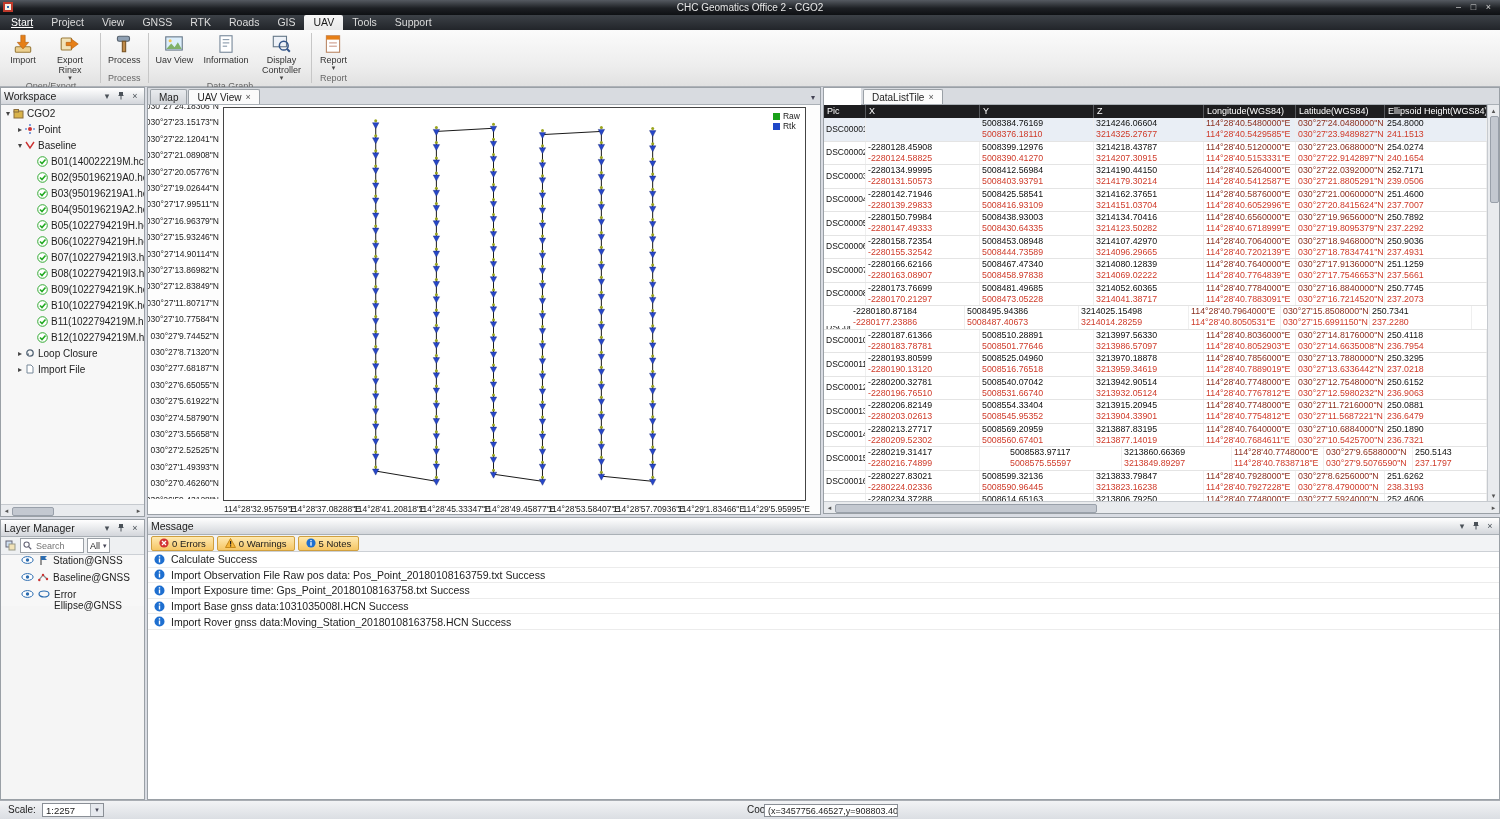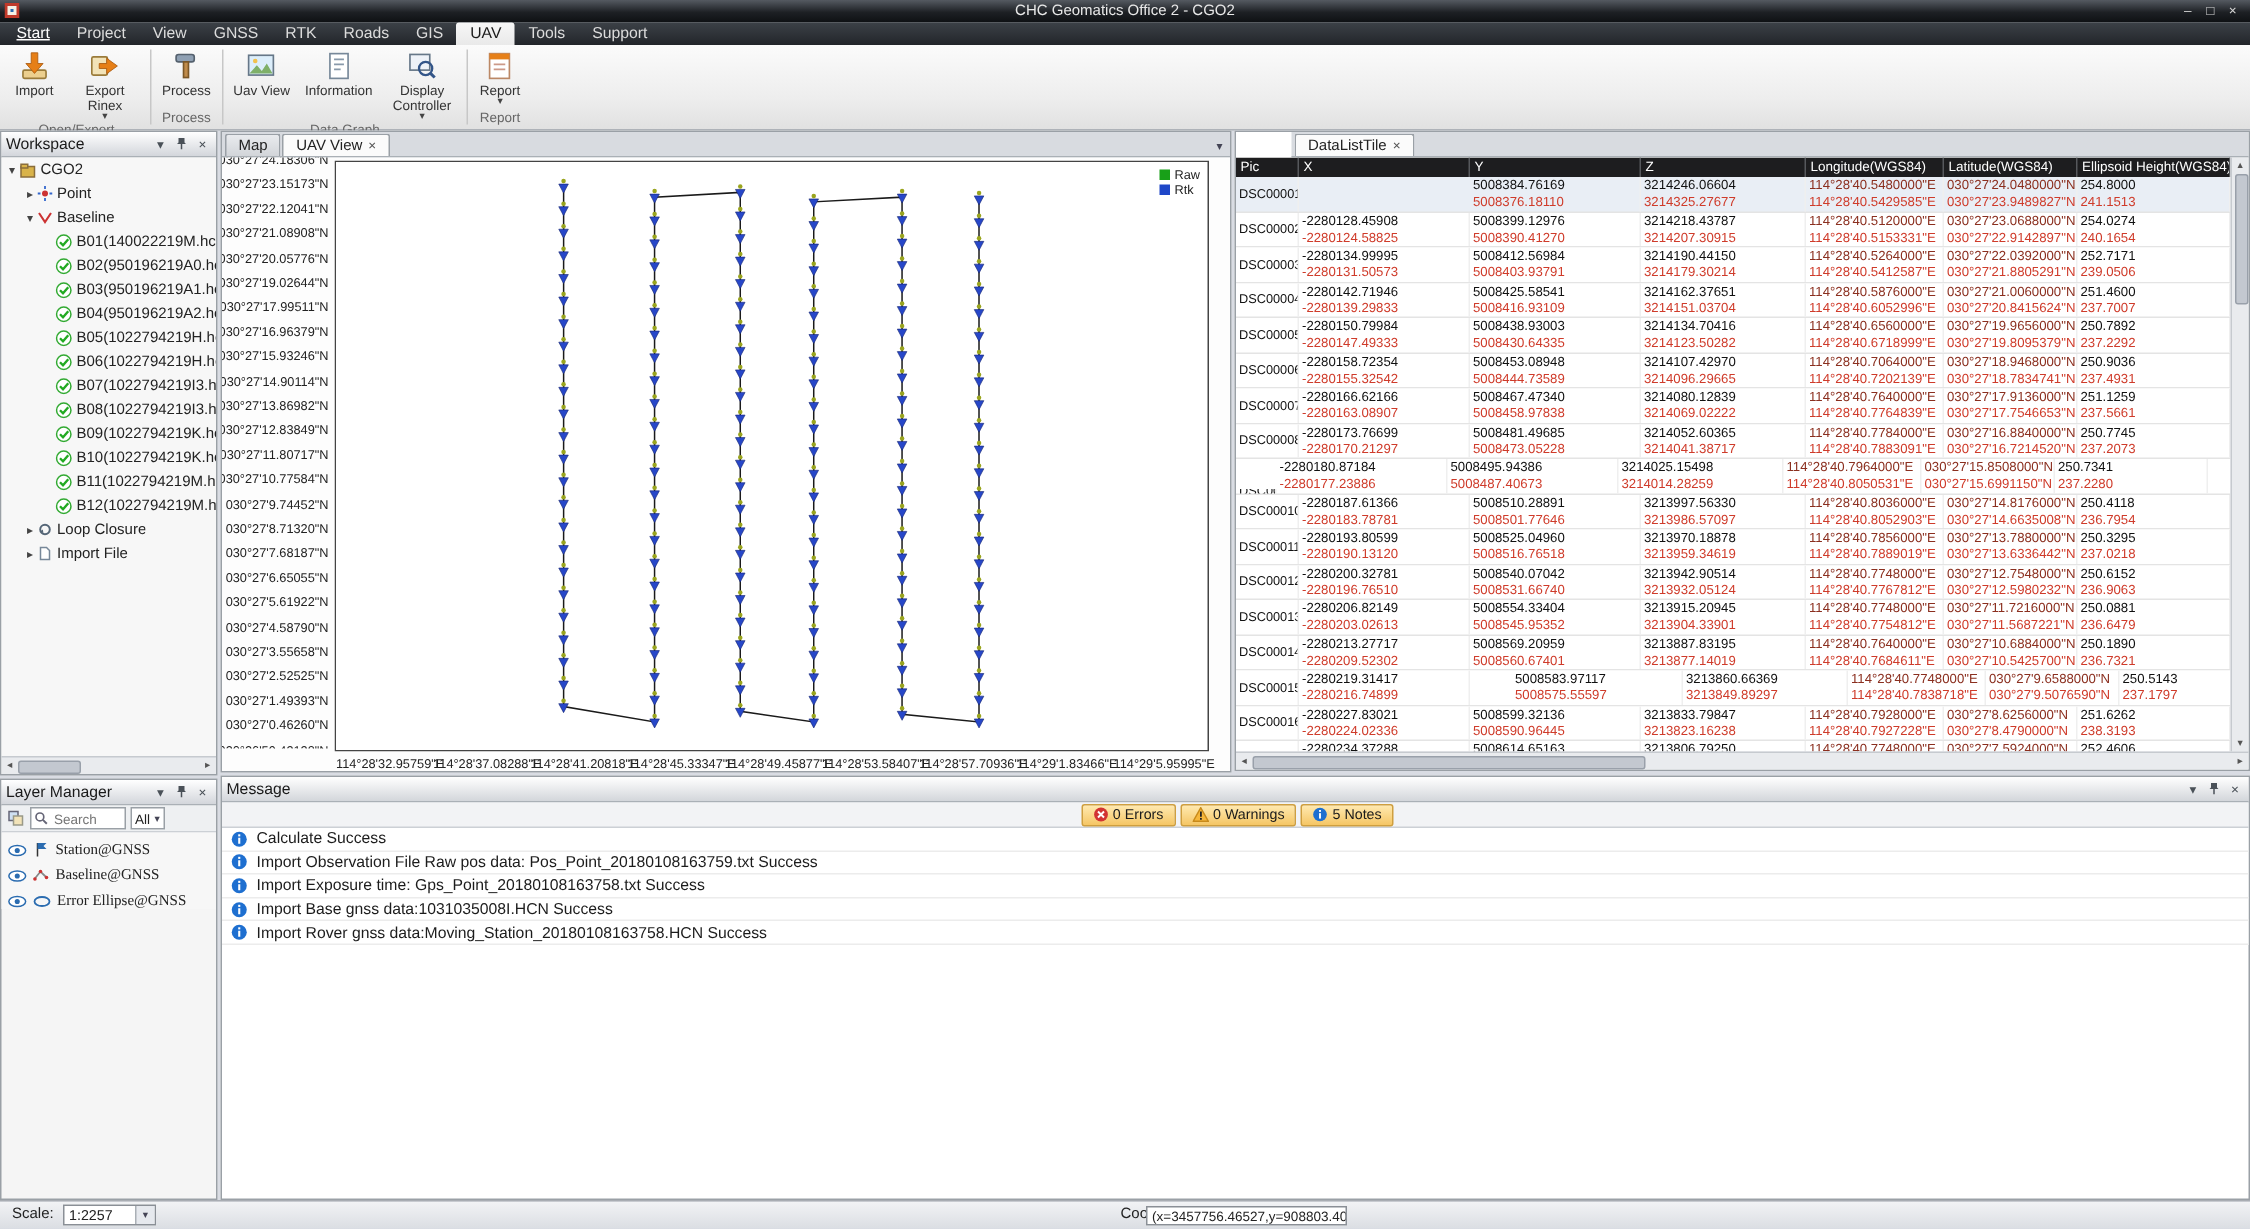--- a/index.html
+++ b/index.html
@@ -86,25 +86,25 @@
   .l2{color:#cf3b2a;}
 
   
   .layerman{left:0;top:519px;width:145px;height:281px;}
   .lm-toolbar{height:17px;display:flex;align-items:center;gap:3px;padding:0 3px;background:#eef0f2;border-bottom:1px solid #ccd0d5;}
   .lm-tool{width:13px;height:13px;display:flex;align-items:center;justify-content:center;}
   .lm-search{display:flex;align-items:center;background:#fff;border:1px solid #9aa0a6;height:13px;width:58px;padding:0 2px;gap:2px;}
   .lm-search input{border:none;outline:none;width:42px;font-size:9px;font-family:"Liberation Sans",sans-serif;color:#333;background:transparent;}
   .lm-filter{display:flex;align-items:center;border:1px solid #9aa0a6;background:#fff;height:13px;padding:0 2px;font-size:9px;gap:3px;}
   .lm-items{background:#f7f7f7;}
-  .lm-item{display:flex;align-items:flex-end;height:17px;gap:4px;padding-left:4px;font-size:10px;font-family:Liberation Serif, serif;}
+  .lm-item{display:flex;align-items:flex-start;height:17px;gap:4px;padding-left:20px;font-size:10px;}
 
   
   .message{left:147px;top:517px;width:1353px;height:283px;background:#fff;}
-  .msg-tabs{height:16px;background:#f2f3f5;border-bottom:1px solid #ccd0d5;display:flex;align-items:center;gap:3px;padding-left:3px;justify-content:center;}
+  .msg-tabs{height:16px;background:#f2f3f5;border-bottom:1px solid #ccd0d5;display:flex;align-items:center;gap:3px;padding-left:3px;}
   .msg-tab{display:flex;align-items:center;gap:3px;height:13px;padding:0 7px;font-size:9.5px;background:linear-gradient(#ffe9b0,#f5c665);border:1px solid #cf9f3f;border-radius:2px;color:#1a1a1a;}
   .msg-list{background:#fff;}
   .msg-row{display:flex;align-items:center;height:14.6px;gap:6px;padding-left:6px;border-bottom:1px solid #ececec;font-size:10.5px;color:#1c1c1c;}
 
   
   .statusbar{position:absolute;left:0;top:800px;right:0;height:19px;background:linear-gradient(#f2f3f5,#dbdee3);border-top:1px solid #a9adb3;box-sizing:border-box;font-size:10px;color:#222;}
   .scale-label{position:absolute;left:8px;top:3px;}
   .scale-combo{position:absolute;left:42px;top:2px;width:62px;height:14px;background:#fff;border:1px solid #8a8f96;display:flex;align-items:center;font-size:9.5px;padding-left:3px;box-sizing:border-box;}
   .scale-combo .arrow{margin-left:auto;width:12px;height:100%;background:#e6e9ee;border-left:1px solid #aab0b6;display:flex;align-items:center;justify-content:center;font-size:7px;color:#445;}
   .coord-label{position:absolute;left:747px;top:3px;}

